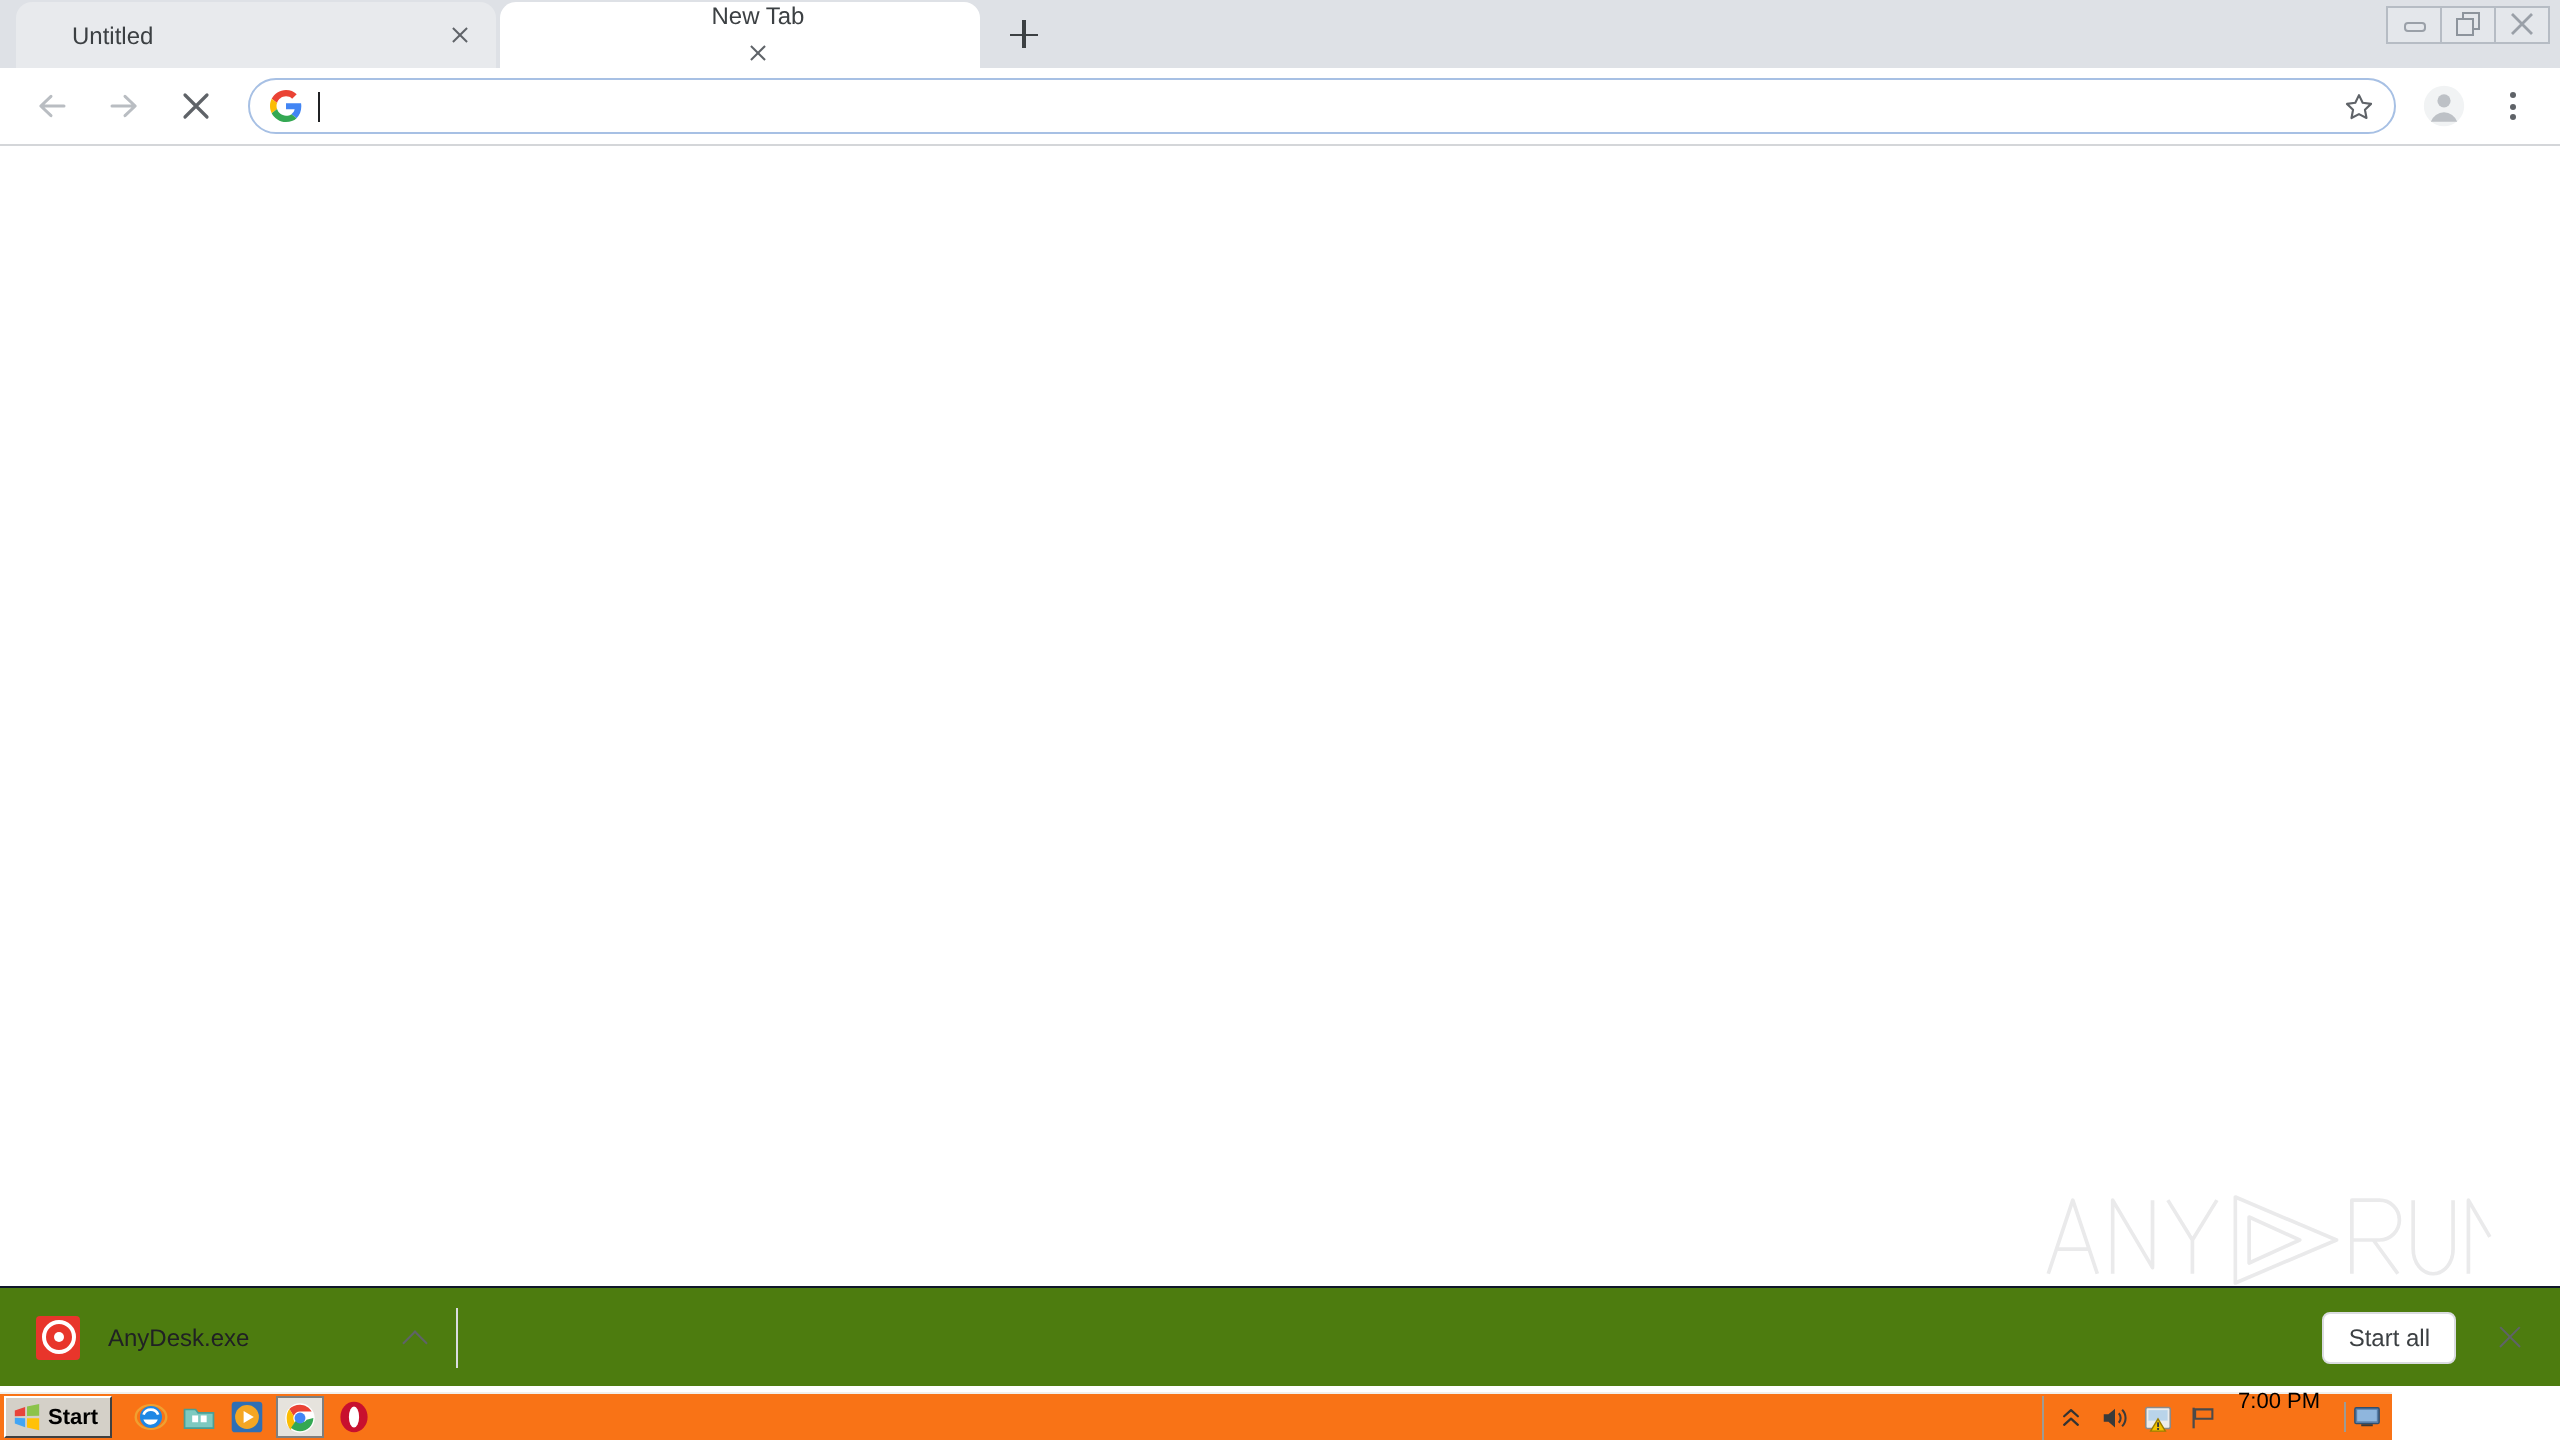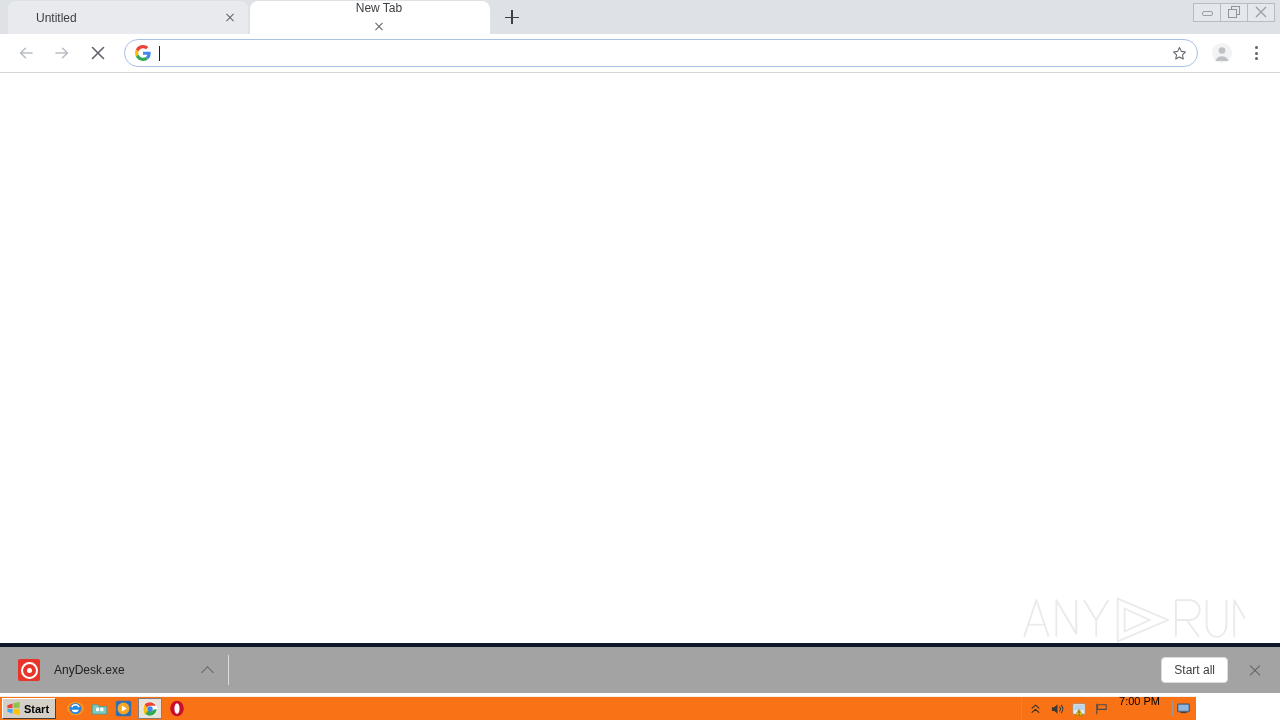--- a/index.html
+++ b/index.html
@@ -242,22 +242,22 @@
     pointer-events: none;
   }
 
   
   .shelf {
     position: absolute;
     left: 0;
     top: 643px;
     width: 1280px;
     height: 50px;
-    background: #a3a3a3;
-    border-top: 4px solid #0f172a;
+    background: #4d7c0f;
+    border-top: 1px solid #0f172a;
     display: flex;
     align-items: center;
     padding: 0 12px;
   }
   .dl-item {
     display: flex;
     align-items: center;
     width: 208px;
     height: 36px;
     padding-left: 6px;

